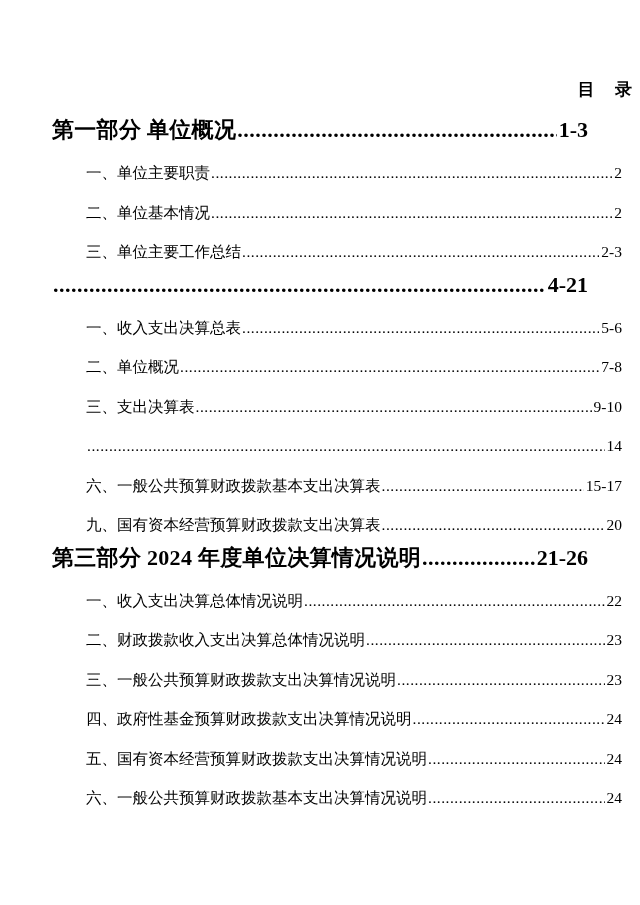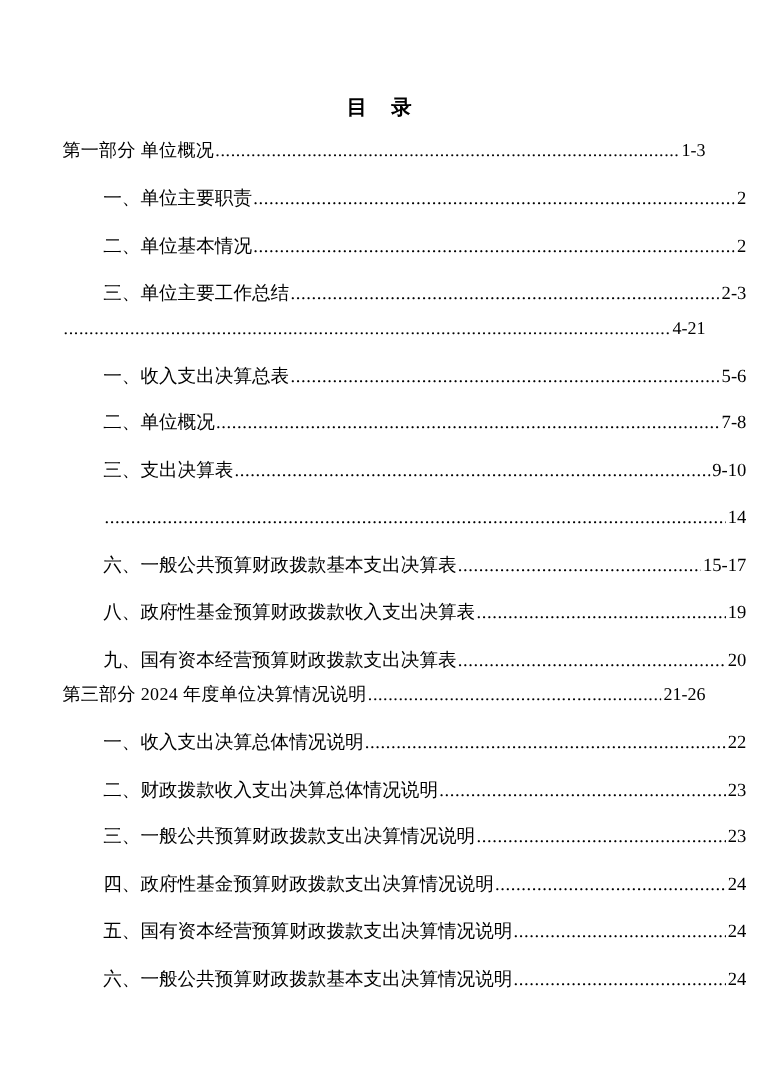--- a/index.html
+++ b/index.html
@@ -15,41 +15,41 @@
     overflow: hidden;
   }
   .page {
     position: relative;
     width: 640px;
     height: 905px;
     box-sizing: border-box;
     padding: 0;
   }
   .doc-title {
-    text-align: center;
+    text-align: right;
     font-size: 17px;
     font-weight: bold;
     letter-spacing: 8px;
     margin-top: 78px;
     margin-bottom: 18px;
     font-family: "Liberation Serif", "DejaVu Serif", serif;
   }
   .toc {
     margin: 0 52px 0 52px;
   }
   .toc-row {
     display: flex;
     align-items: baseline;
     width: 100%;
     line-height: 1.0;
     white-space: nowrap;
   }
   .toc-row.level1 {
-    font-size: 15px;
-    font-weight: normal;
+    font-size: 22px;
+    font-weight: bold;
     margin-top: 14px;
     margin-bottom: 10px;
     align-items: center;
   }
   .toc-row.level2 {
     font-size: 15.5px;
     font-weight: normal;
     margin-top: 24px;
     margin-bottom: 11px;
     padding-left: 34px;
@@ -131,25 +131,20 @@
       <div class="toc-row level2">
         <span class="toc-dots"></span>
         <span class="toc-page">14</span>
       </div>
       <div class="toc-row level2">
         <span class="toc-label">六、一般公共预算财政拨款基本支出决算表</span>
         <span class="toc-dots"></span>
         <span class="toc-page">15-17</span>
       </div>
       <div class="toc-row level2">
-        <span class="toc-label">八、政府性基金预算财政拨款收入支出决算表</span>
-        <span class="toc-dots"></span>
-        <span class="toc-page">19</span>
-      </div>
-      <div class="toc-row level2">
         <span class="toc-label">九、国有资本经营预算财政拨款支出决算表</span>
         <span class="toc-dots"></span>
         <span class="toc-page">20</span>
       </div>
       <div class="toc-row level1">
         <span class="toc-label">第三部分  2024 年度单位决算情况说明</span>
         <span class="toc-dots"></span>
         <span class="toc-page">21-26</span>
       </div>
       <div class="toc-row level2">

